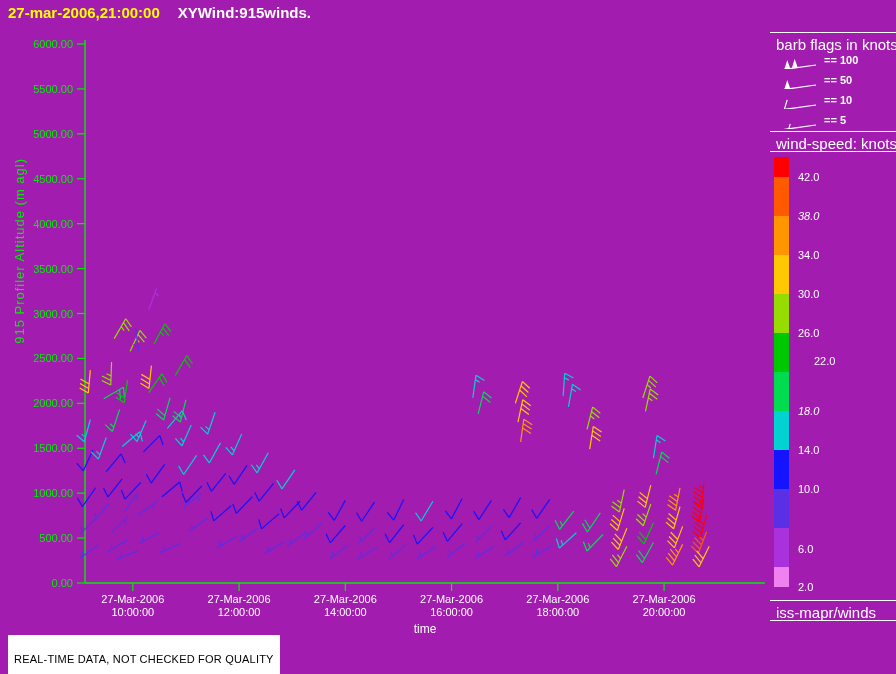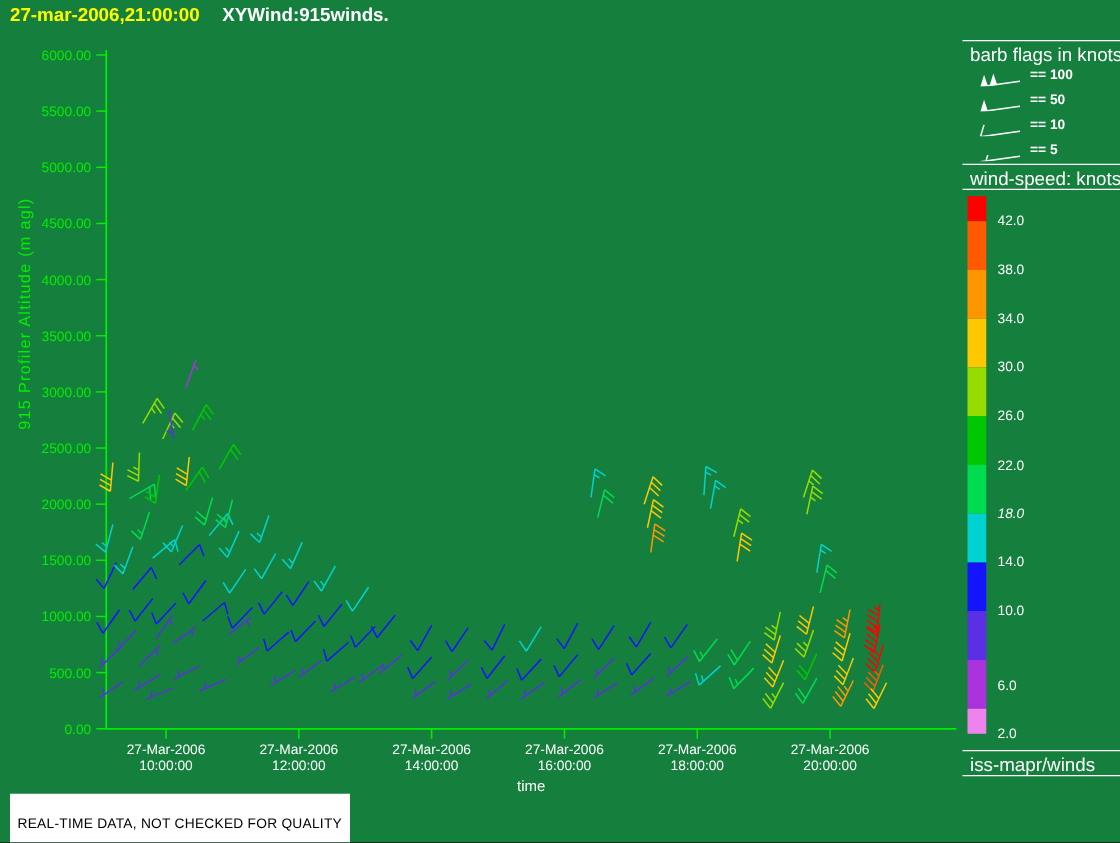--- a/index.html
+++ b/index.html
@@ -1,16 +1,16 @@
 <!DOCTYPE html>
 <html><head>
 <meta charset="utf-8">
 <style>
   html,body{margin:0;padding:0;background:#000;}
-  #screen{position:relative;width:896px;height:674px;background:#15803d;overflow:hidden;
+  #screen{position:relative;width:896px;height:674px;background:#a21caf;overflow:hidden;
           font-family:"Liberation Sans",sans-serif;}
   #title{position:absolute;left:8px;top:4px;font-size:15px;font-weight:bold;white-space:nowrap;}
   #title .ts{color:#ffff00;margin-right:18px;}
   #title .pt{color:#ffffff;}
   #plot-svg{position:absolute;left:0;top:0;}
   .y-title{position:absolute;left:12px;top:158px;color:#00ee00;font-size:13px;letter-spacing:1px;
            writing-mode:vertical-rl;transform:rotate(180deg);}
   .x-title{position:absolute;left:85px;width:680px;top:622px;text-align:center;color:#ffffff;font-size:12px;}
   .hline{position:absolute;left:770px;width:126px;height:1px;background:#ffffff;}
   .leg-text{position:absolute;left:776px;color:#ffffff;font-size:15px;white-space:nowrap;}
@@ -502,25 +502,25 @@
         <div class="cb-block" style="height: 39px; background: rgb(150, 220, 0);"></div>
         <div class="cb-block" style="height: 39px; background: rgb(0, 200, 0);"></div>
         <div class="cb-block" style="height: 39px; background: rgb(0, 220, 80);"></div>
         <div class="cb-block" style="height: 39px; background: rgb(0, 210, 210);"></div>
         <div class="cb-block" style="height: 39px; background: rgb(20, 20, 255);"></div>
         <div class="cb-block" style="height: 39px; background: rgb(90, 47, 230);"></div>
         <div class="cb-block" style="height: 39px; background: rgb(170, 50, 221);"></div>
         <div class="cb-block" style="height: 20px; background: rgb(240, 130, 240);"></div>
       </div>
   <div class="cb-label" style="top: 14px;">42.0</div>
-      <div class="cb-label" style="top: 53px;">38.0</div>
+      <div class="cb-label" style="top: 53px; font-style: italic;">38.0</div>
       <div class="cb-label" style="top: 92px;">34.0</div>
       <div class="cb-label" style="top: 131px; text-align: right;">30.0</div>
       <div class="cb-label" style="top: 170px;">26.0</div>
-      <div class="cb-label" style="top: 210px;">22.0</div>
+      <div class="cb-label" style="top: 198px; margin-left: 16px;">22.0</div>
       <div class="cb-label" style="top: 248px; font-style: italic;">18.0</div>
       <div class="cb-label" style="top: 287px;">14.0</div>
       <div class="cb-label" style="top: 326px;">10.0</div>
       <div class="cb-label" style="top: 386px;">6.0</div>
       <div class="cb-label" style="top: 424px;">2.0</div>
     </div>
   <div class="hline" style="top:600px"></div>
   <div class="leg-text" style="top:604px">iss-mapr/winds</div>
   <div class="hline" style="top:620px"></div>
 

